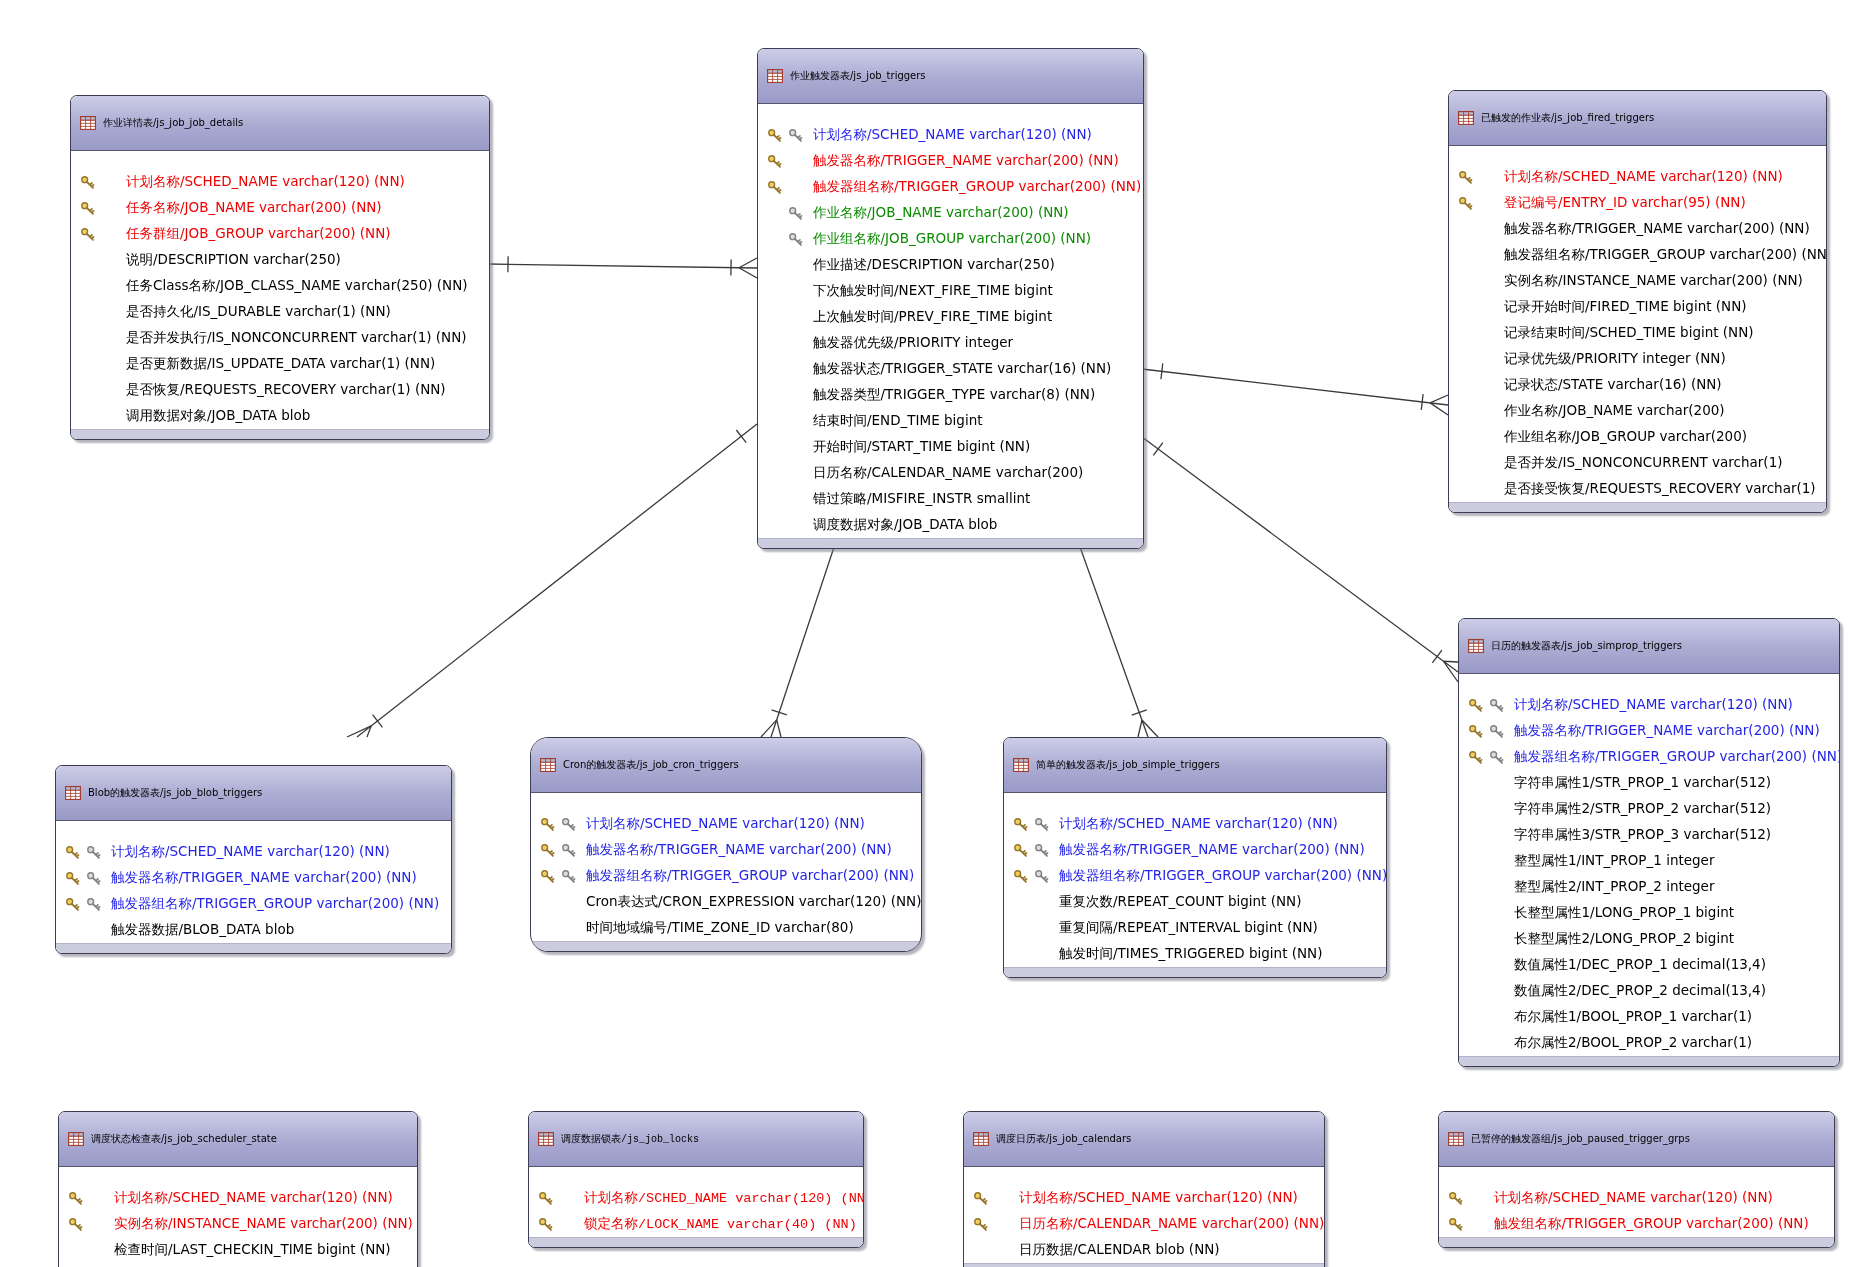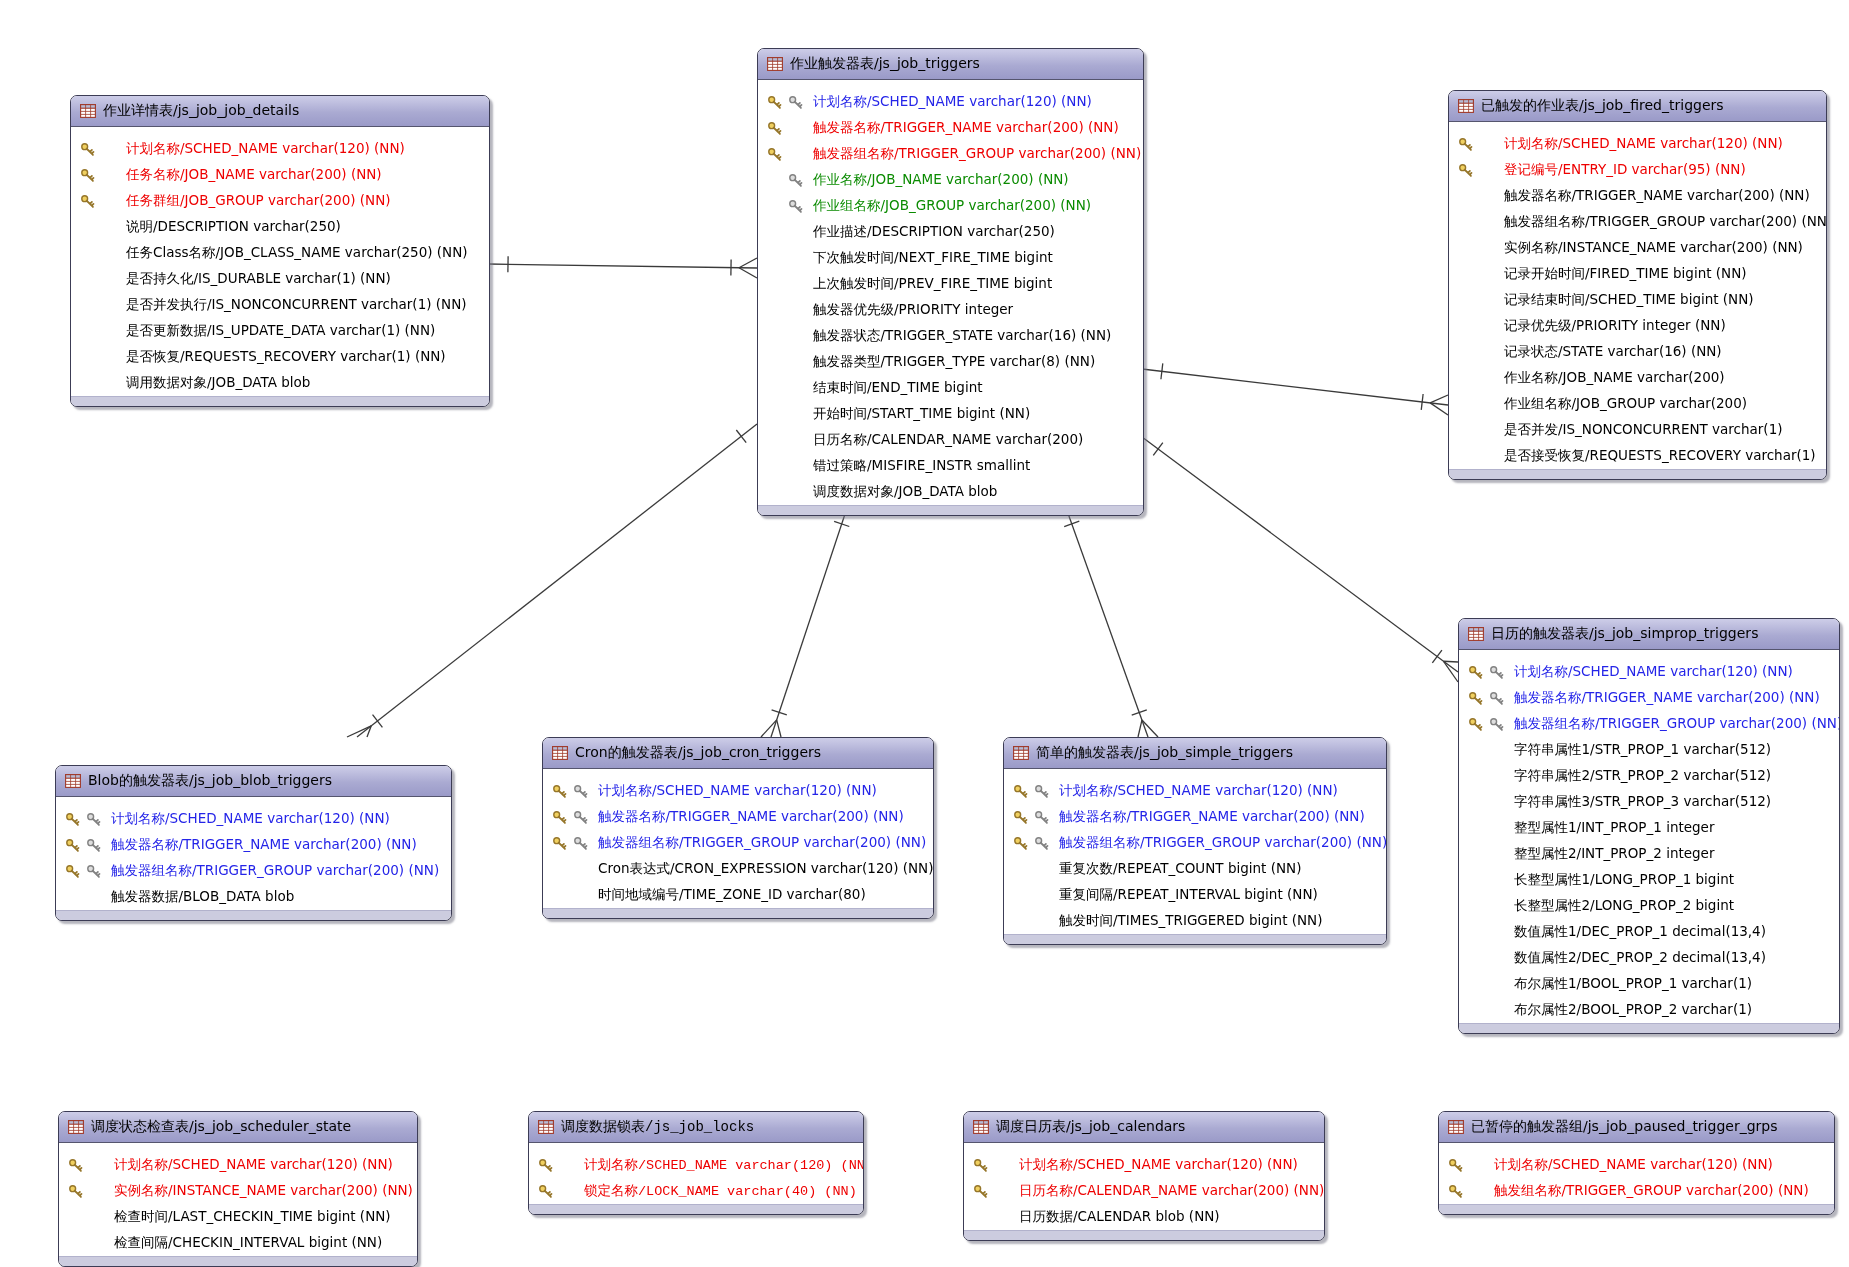--- a/index.html
+++ b/index.html
@@ -2,25 +2,25 @@
 <html><head>
 <meta charset="utf-8">
 <style>
   html,body{margin:0;padding:0;background:#ffffff;}
   body{font-family:"DejaVu Sans","Liberation Sans",sans-serif;}
   #canvas{position:relative;width:1849px;height:1267px;background:#ffffff;overflow:hidden;}
   #wires{position:absolute;left:0;top:0;width:1849px;height:1267px;}
   #wires path{stroke:#3a3a3a;stroke-width:1.3;fill:none;}
   .er-table{position:absolute;background:#ffffff;border:1.4px solid #3c3c55;border-radius:7px;
             box-shadow:3px 3px 2px rgba(120,120,135,.55);overflow:hidden;}
-  .er-header{height:30px;display:flex;align-items:center;gap:7px;padding:0 9px;
+  .er-header{height:30px;display:flex;align-items:center;gap:7px;padding:12px 9px;
              background:linear-gradient(180deg,#cdcde8 0%,#aaaad2 55%,#9a9ac8 100%);
-             border-bottom:1px solid #55556e;font-size:14px;color:#000;}
+             border-bottom:1px solid #55556e;font-size:10px;color:#000;}
   .er-title{white-space:nowrap;}
-  .er-body{padding-top:9px;}
+  .er-body{padding-top:18px;}
   .er-row{height:26px;display:flex;align-items:center;padding-left:6px;}
   .key-slot{width:21px;flex:none;display:flex;align-items:center;justify-content:center;}
   .er-label{font-size:13.5px;white-space:nowrap;margin-left:7px;color:#000;}
   .er-label.pk{color:#ee0000;}
   .er-label.pkfk{color:#2424e8;}
   .er-label.fk{color:#0a8b00;}
   .er-footer{height:9px;background:#ccccdf;border-top:1px solid #b2b2cc;}
 </style>
 </head>
 <body>
@@ -528,21 +528,21 @@
           <span class="er-label pkfk">触发器组名称/TRIGGER_GROUP varchar(200) (NN)</span>
         </div>
         <div class="er-row">
           <span class="key-slot"></span>
           <span class="key-slot"></span>
           <span class="er-label plain">触发器数据/BLOB_DATA blob</span>
         </div>
       </div>
       <div class="er-footer"></div>
     </div>
-    <div class="er-table" style="left: 542px; top: 737px; width: 390px;">
+    <div class="er-table" style="left: 530px; top: 737px; width: 390px; border-radius: 18px;">
       <div class="er-header">
         <svg viewBox="0 0 16 14" width="16" height="14">
           <rect x="0.6" y="0.6" width="14.8" height="12.8" fill="#ffffff" stroke="#a03a2a" stroke-width="1.1"></rect>
           <rect x="0.6" y="0.6" width="14.8" height="3.6" fill="#b6bcd6" stroke="#a03a2a" stroke-width="1.1"></rect>
           <path d="M5.6,0.6 V13.4 M10.6,0.6 V13.4 M0.6,7.4 H15.4 M0.6,10.4 H15.4" stroke="#a03a2a" stroke-width="0.8" fill="none"></path>
         </svg>
         <span class="er-title">Cron的触发器表/js_job_cron_triggers</span>
       </div>
       <div class="er-body">
         <div class="er-row">

